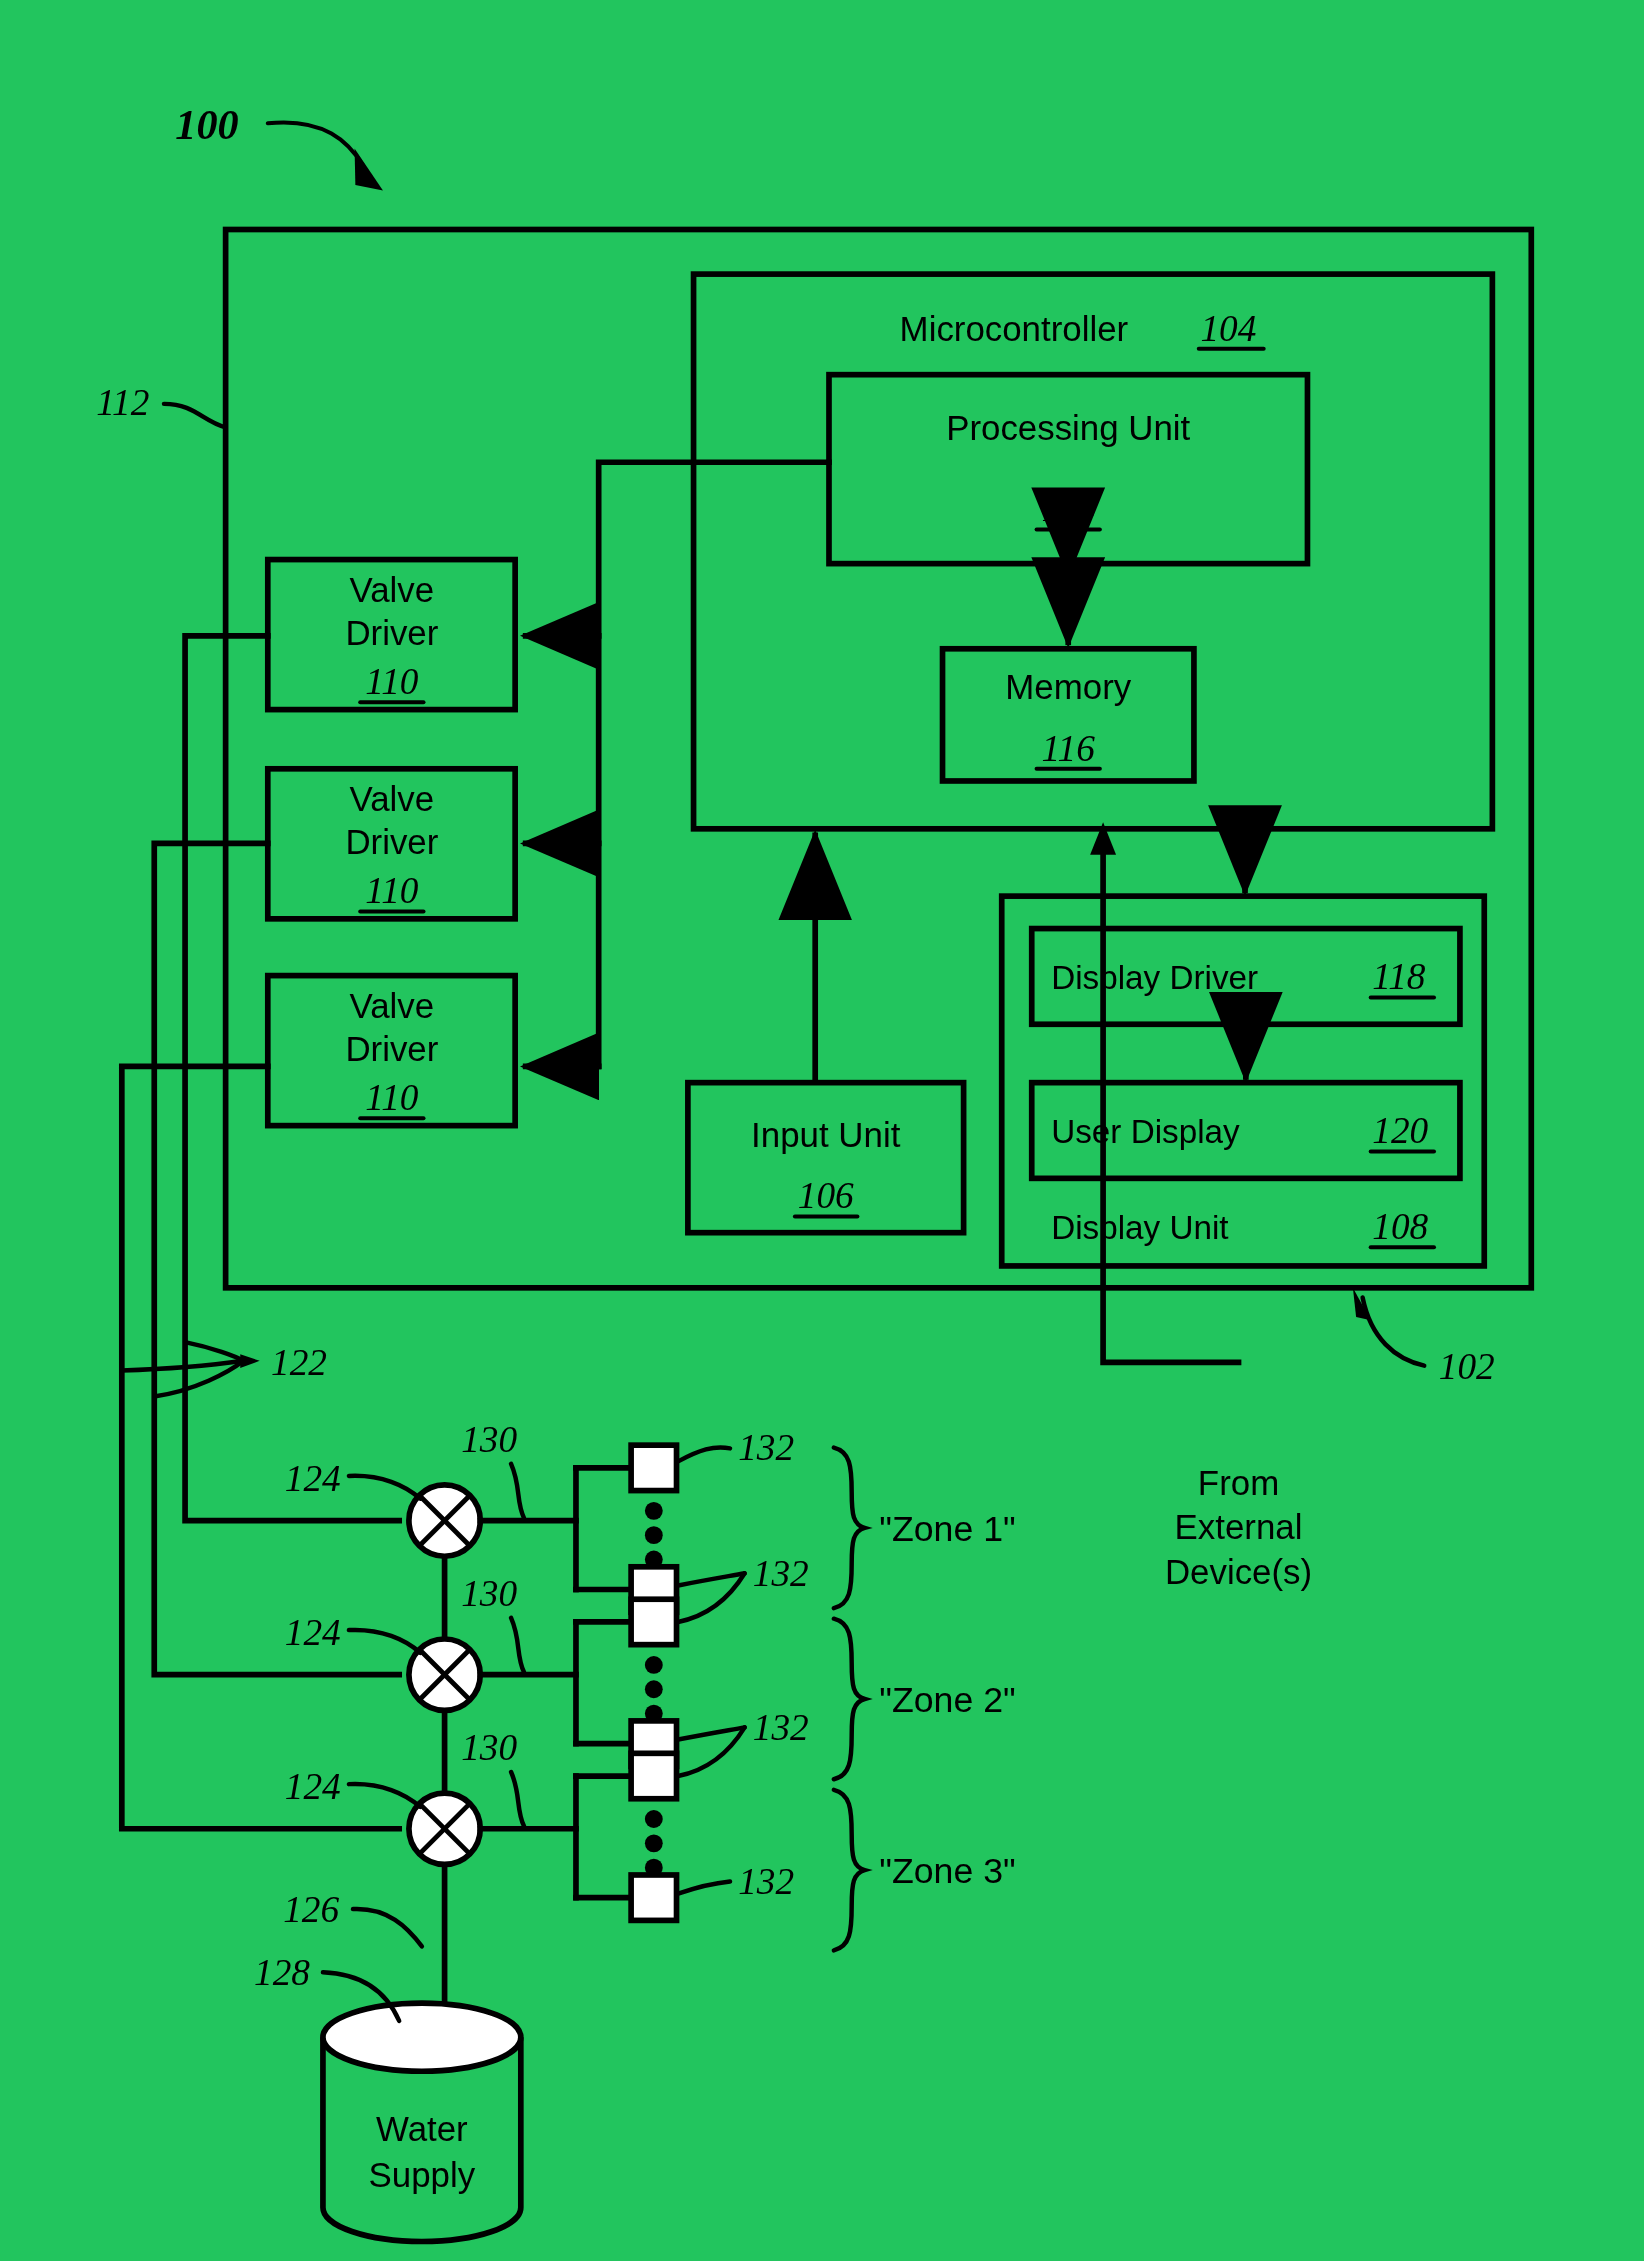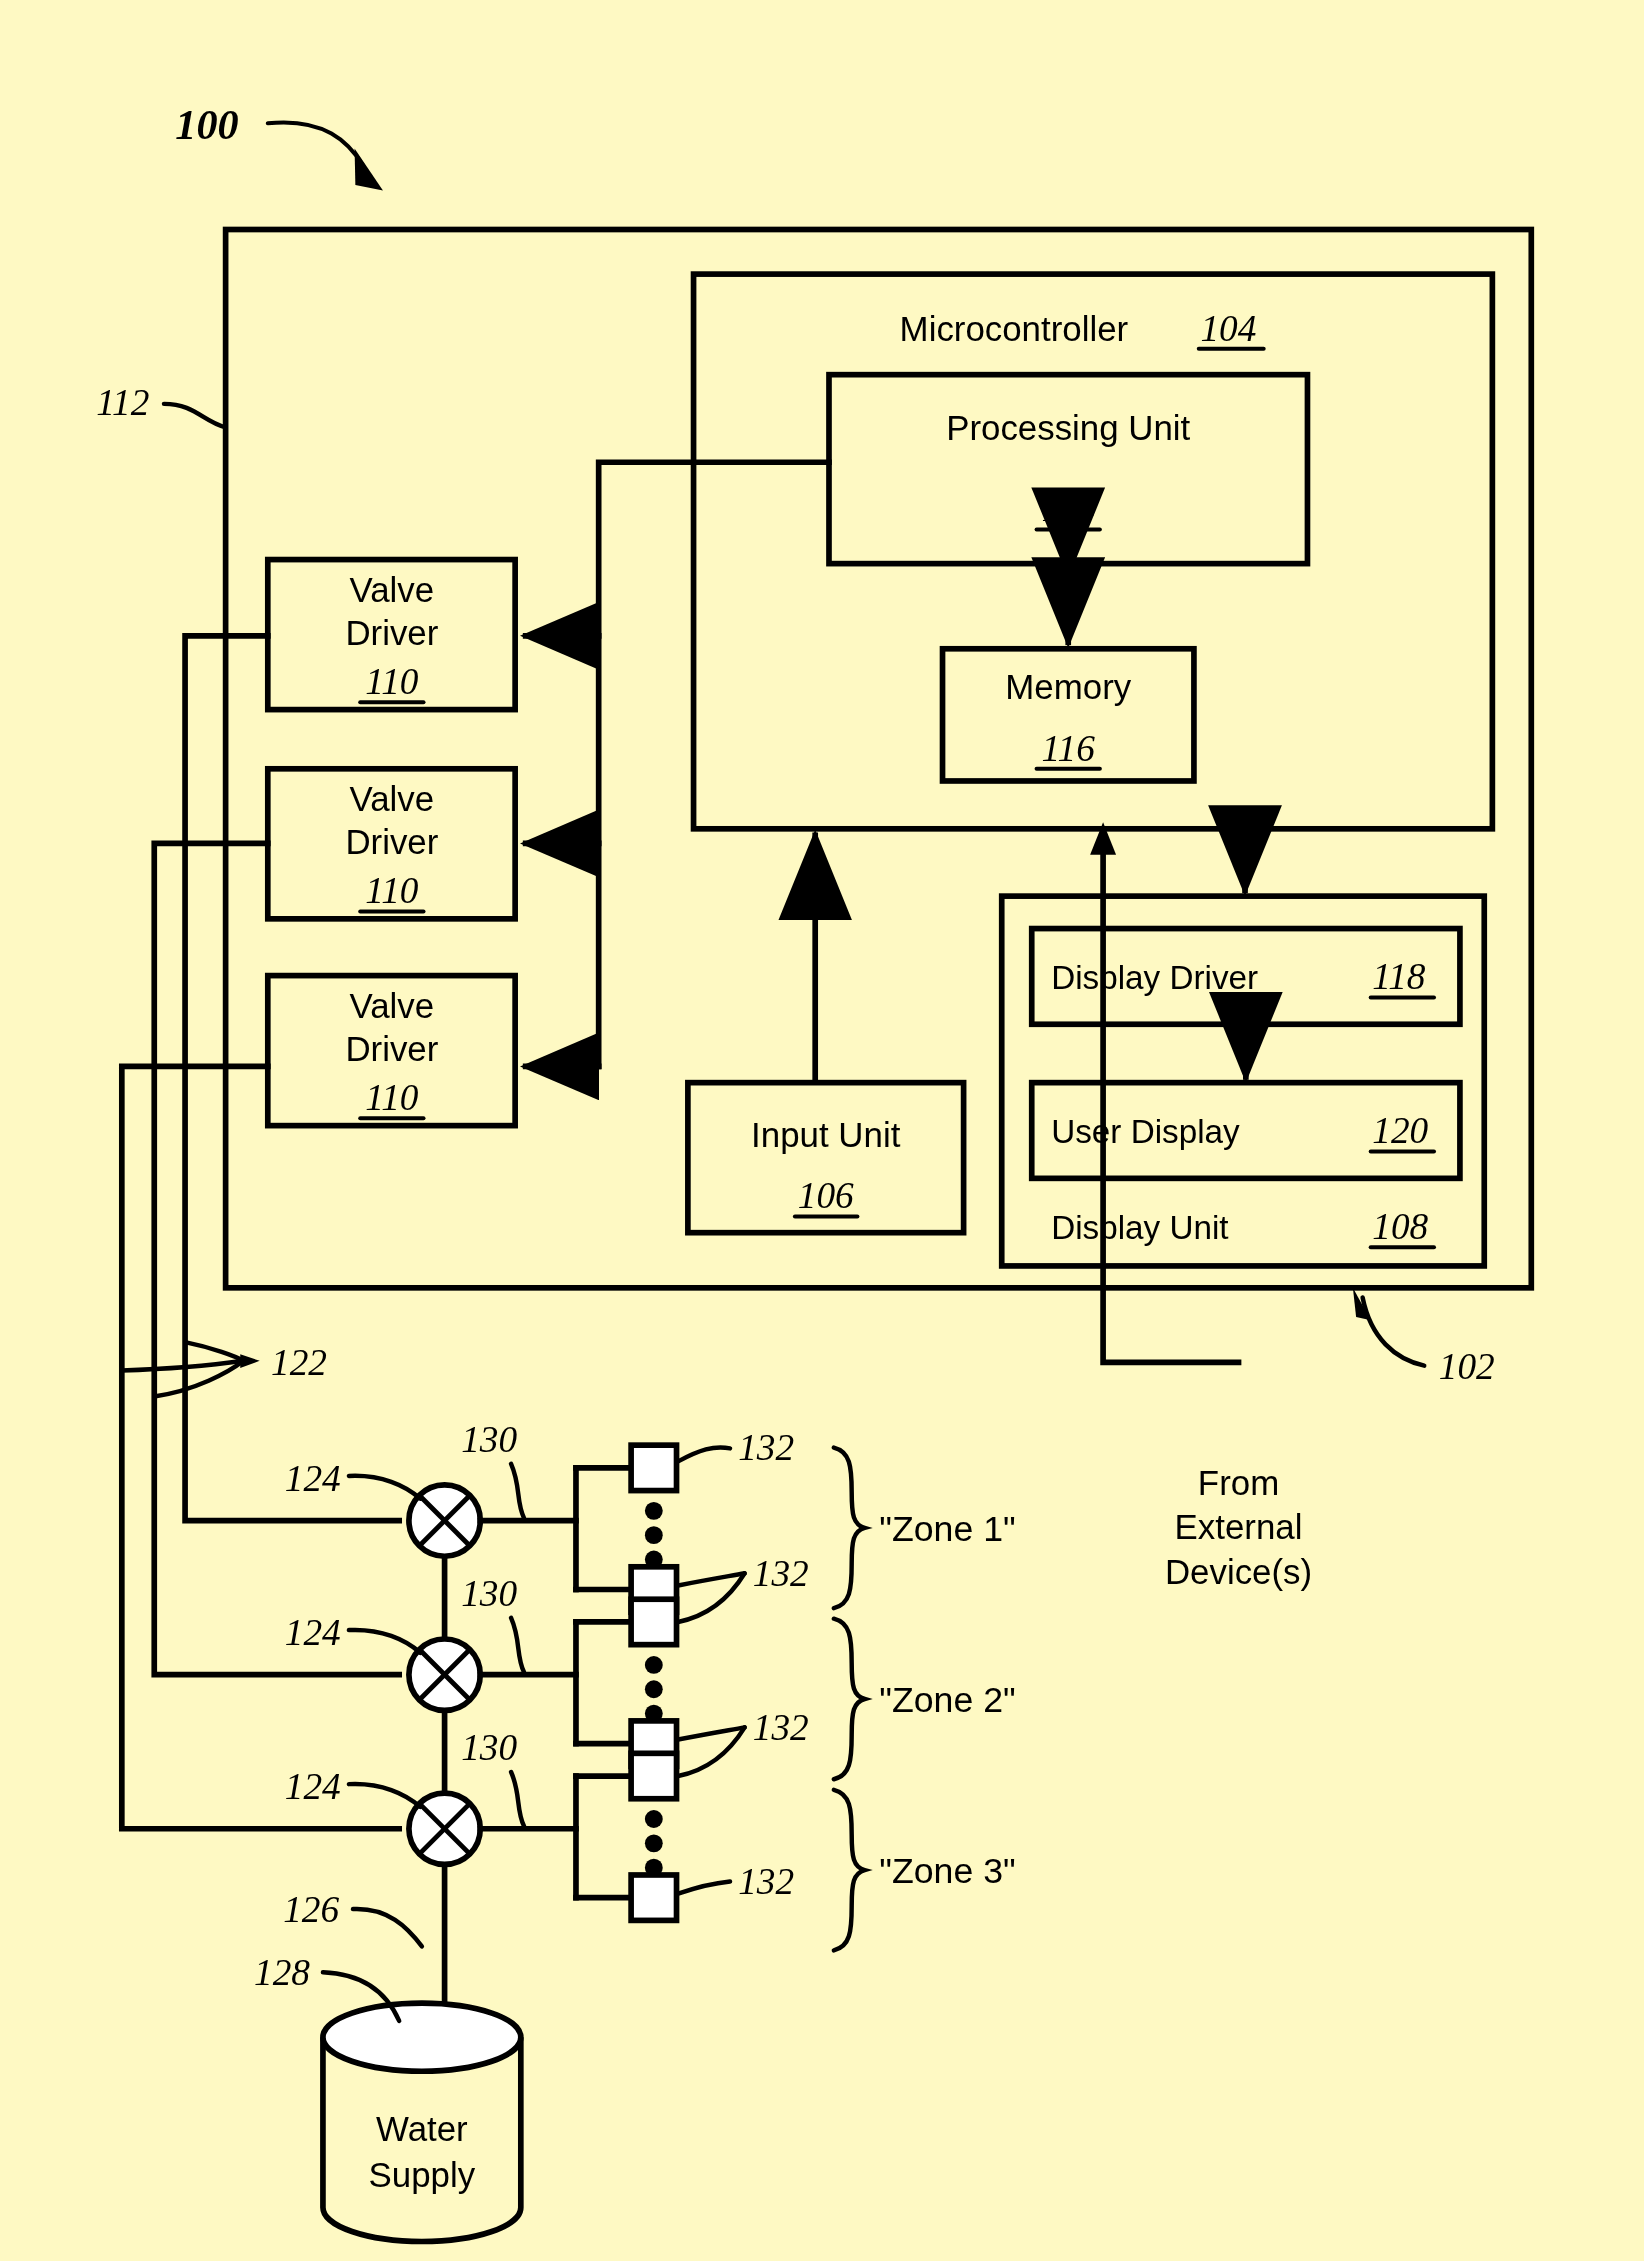--- a/index.html
+++ b/index.html
@@ -1,17 +1,17 @@
 <!DOCTYPE html>
 <html style="font-size:13px"><head>
 <meta charset="utf-8">
 <style>
   html,body{margin:0;padding:0;background:#ffffff;}
   body{width:1645px;height:2261px;font-family:"Liberation Sans",sans-serif;overflow:hidden;}
-  #stage{position:relative;width:1645px;height:2261px;background:#fef9c3;}
+  #stage{position:relative;width:1645px;height:2261px;background:#22c55e;}
   svg{position:absolute;left:0;top:0;width:1645px;height:2261px;display:block;}
   .blk{fill:none;stroke:#000;stroke-width:7;}
   .blk2{fill:none;stroke:#000;stroke-width:6;}
   .wire{fill:none;stroke:#000;stroke-width:7;stroke-linecap:square;}
   .thin{fill:none;stroke:#000;stroke-width:5;stroke-linecap:round;}
   .lead{fill:none;stroke:#000;stroke-width:5.5;stroke-linecap:round;}
   .sq{fill:#fff;stroke:#000;stroke-width:7;}
   .dot{fill:#000;}
   .fill{fill:#000;}
   text{font-family:"Liberation Sans",sans-serif;fill:#000;}

